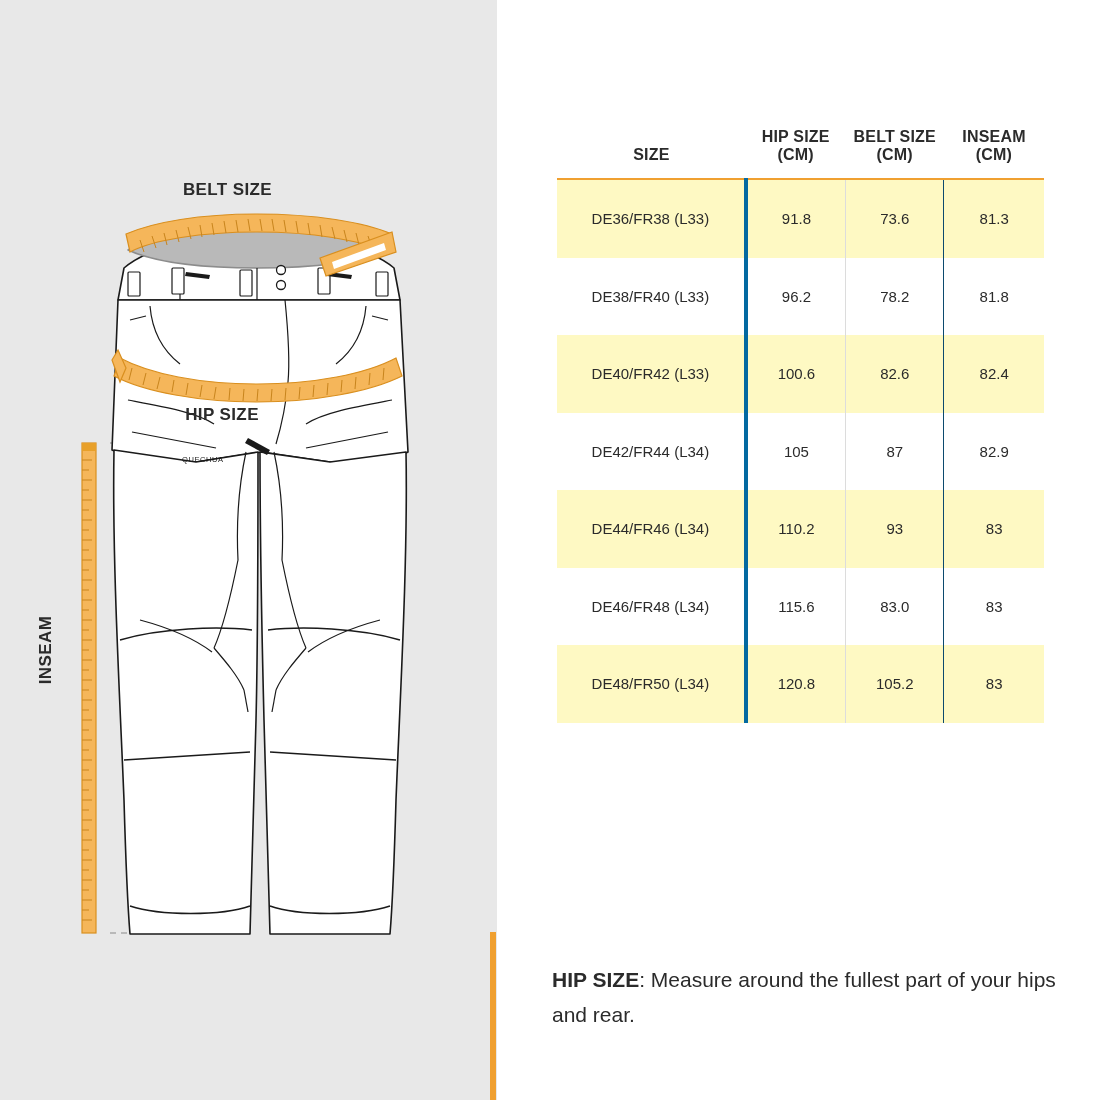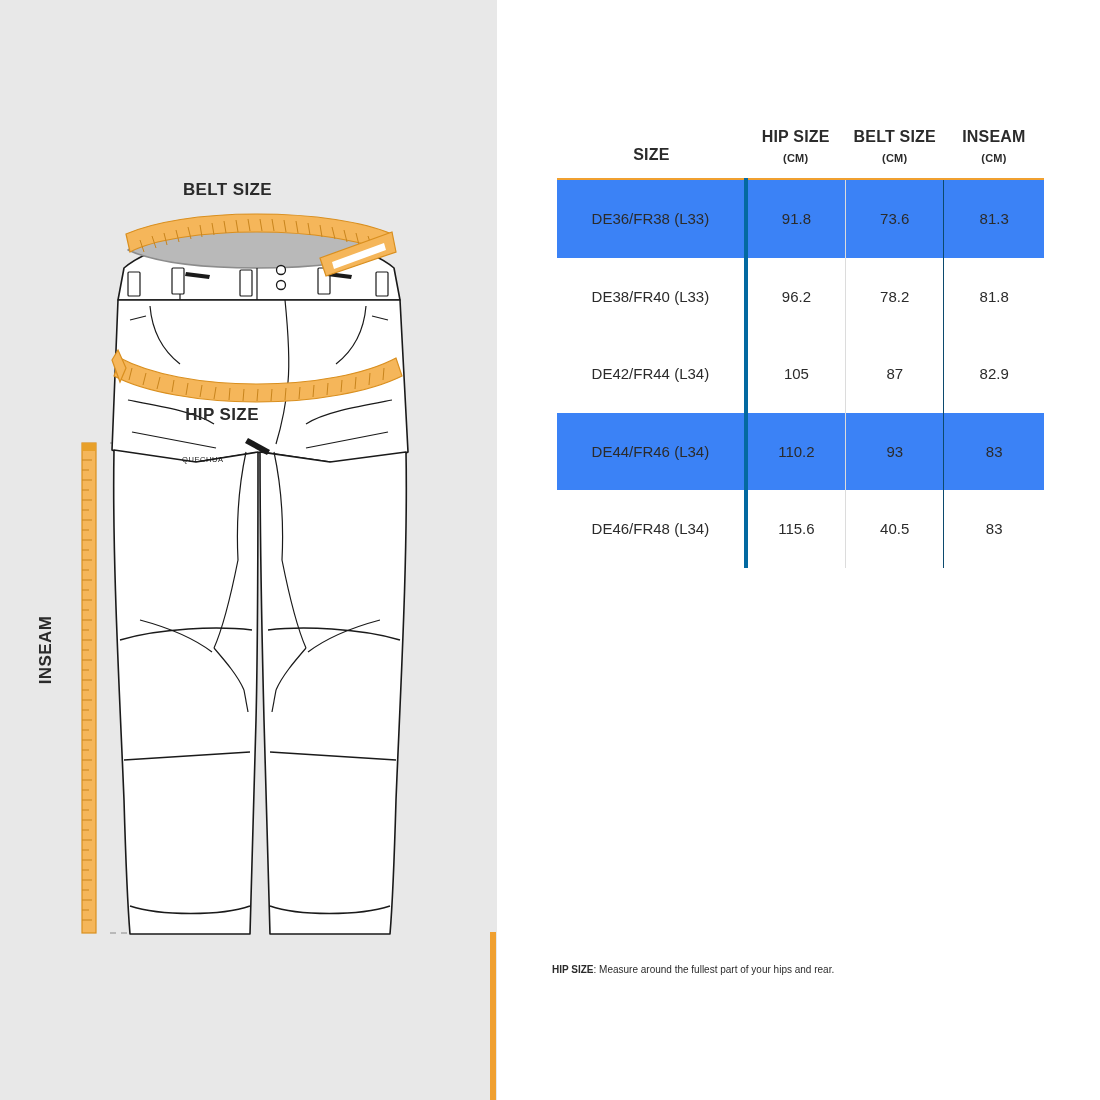--- a/index.html
+++ b/index.html
@@ -106,50 +106,50 @@
     font-size: 16px;
     font-weight: bold;
     color: #2b2b2b;
     padding: 0 0 14px 0;
     text-align: center;
     vertical-align: bottom;
     letter-spacing: 0.2px;
   }
   table.size-table th .unit {
     display: block;
-    font-size: 11px;
+    font-size: 16px;
     font-weight: bold;
-    margin-top: 6px;
+    margin-top: 0;
   }
   thead tr {
     border-bottom: 2px solid #f0a030;
   }
 
   table.size-table td {
     font-size: 15px;
     color: #2b2b2b;
     padding: 0;
     height: 77.5px;
     text-align: center;
     vertical-align: middle;
   }
   table.size-table tbody tr.alt td {
-    background: #3b82f6;
+    background: #fef9c3;
   }
   td.col-size { width: 188px; }
   td.col-hip  { width: 98px; border-left: 4px solid #0369a1; }
   td.col-belt { width: 98px; border-left: 1px solid #dcdcdc; }
   td.col-inseam { width: 100px; border-left: 1px solid #0c4a6e; }
 
   .notes {
     position: absolute;
     left: 55px;
     top: 962px;
     width: 530px;
-    font-size: 10px;
+    font-size: 21px;
     line-height: 1.68;
     color: #2b2b2b;
   }
   .notes b { font-weight: bold; }
 </style>
 </head>
 <body>
 
 <div class="page">
 
@@ -380,36 +380,48 @@
           <td class="col-hip">91.8</td>
           <td class="col-belt">73.6</td>
           <td class="col-inseam">81.3</td>
         </tr>
         <tr>
           <td class="col-size">DE38/FR40 (L33)</td>
           <td class="col-hip">96.2</td>
           <td class="col-belt">78.2</td>
           <td class="col-inseam">81.8</td>
         </tr>
+        <tr class="alt">
+          <td class="col-size">DE40/FR42 (L33)</td>
+          <td class="col-hip">100.6</td>
+          <td class="col-belt">82.6</td>
+          <td class="col-inseam">82.4</td>
+        </tr>
         <tr>
           <td class="col-size">DE42/FR44 (L34)</td>
           <td class="col-hip">105</td>
           <td class="col-belt">87</td>
           <td class="col-inseam">82.9</td>
         </tr>
         <tr class="alt">
           <td class="col-size">DE44/FR46 (L34)</td>
           <td class="col-hip">110.2</td>
           <td class="col-belt">93</td>
           <td class="col-inseam">83</td>
         </tr>
         <tr>
           <td class="col-size">DE46/FR48 (L34)</td>
           <td class="col-hip">115.6</td>
-          <td class="col-belt">40.5</td>
+          <td class="col-belt">83.0</td>
+          <td class="col-inseam">83</td>
+        </tr>
+        <tr class="alt">
+          <td class="col-size">DE48/FR50 (L34)</td>
+          <td class="col-hip">120.8</td>
+          <td class="col-belt">105.2</td>
           <td class="col-inseam">83</td>
         </tr>
       </tbody>
     </table>
 
     <div class="notes">
       <div>
         <b>HIP SIZE</b><span>: Measure around the fullest part of your hips and rear.</span>
       </div>
     </div>

